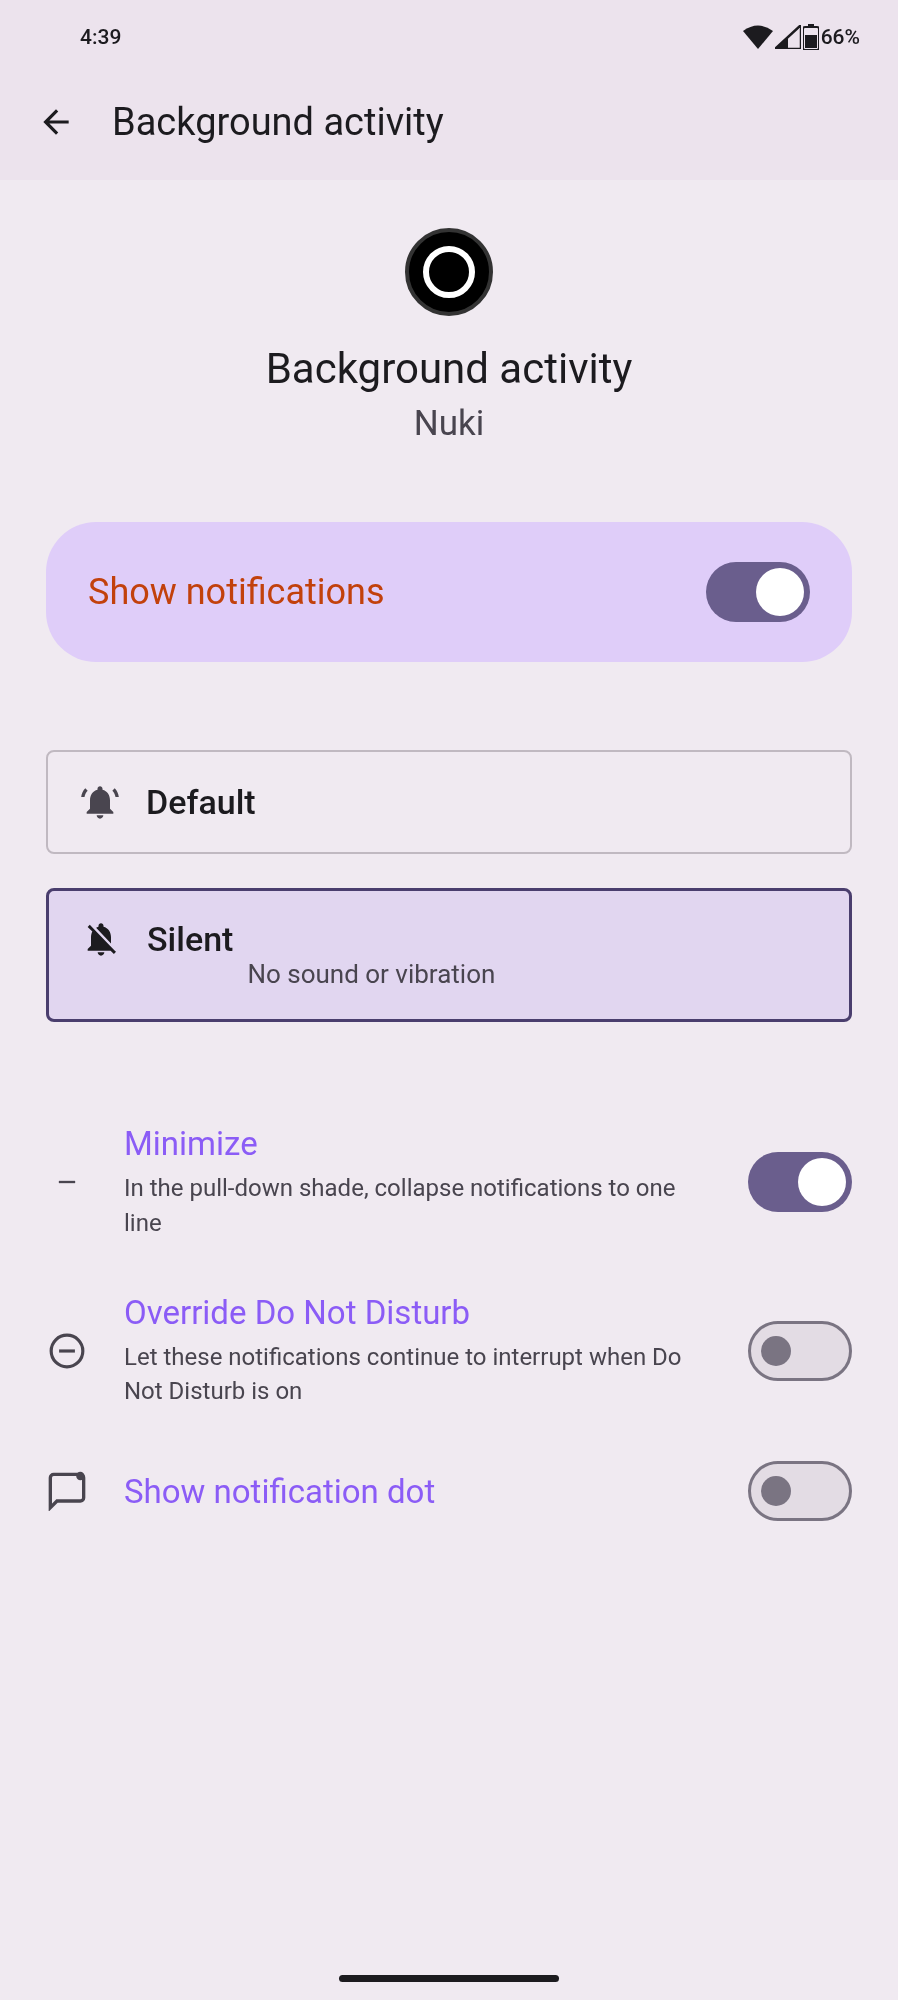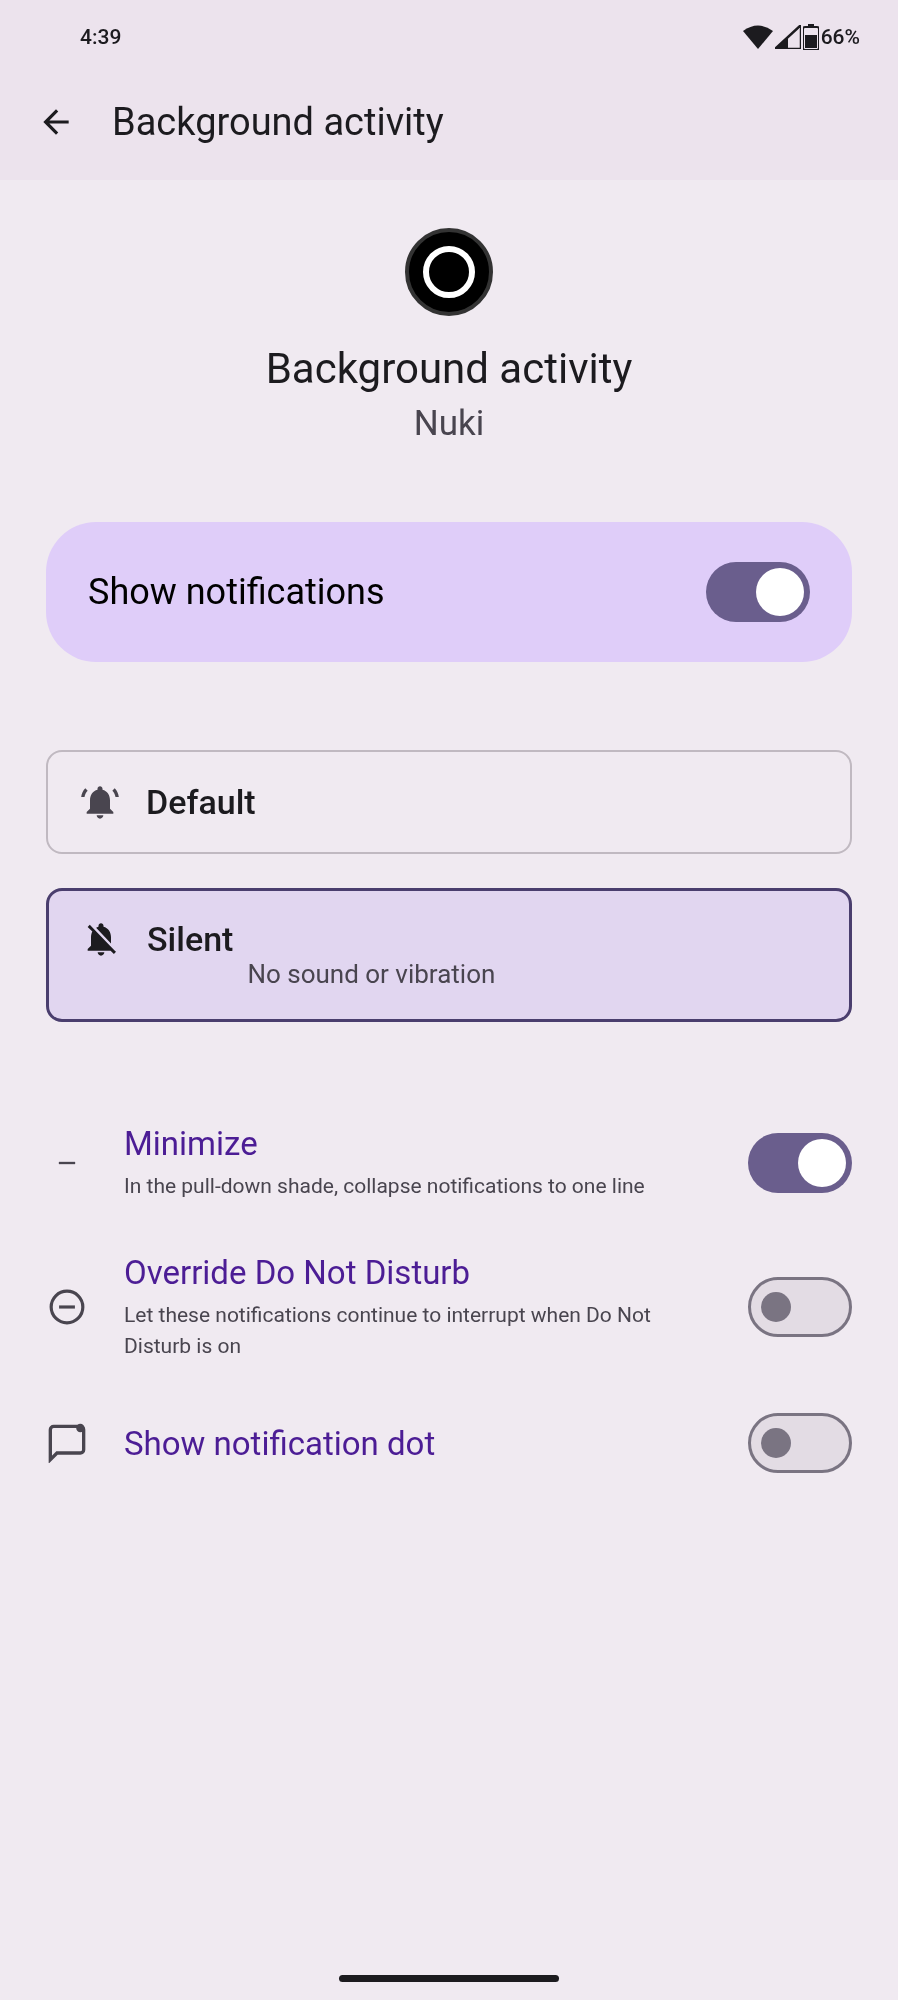--- a/index.html
+++ b/index.html
@@ -100,21 +100,21 @@
       background: #dfcdf9;
       border-radius: 50px;
       padding: 40px 42px;
       display: flex;
       align-items: center;
       justify-content: space-between;
     }
     
     .main-toggle-label {
       font-size: 36px;
-      color: #000000;
+      color: #c2410c;
       font-weight: 400;
     }
     
     .toggle-switch {
       width: 104px;
       height: 60px;
       border-radius: 30px;
       position: relative;
       cursor: pointer;
     }
@@ -148,21 +148,21 @@
     .toggle-knob {
       position: absolute;
       border-radius: 50%;
       top: 50%;
       transform: translateY(-50%);
     }
     
     .option-card {
       margin: 88px 46px 0 46px;
       border: 2px solid #c0b9c1;
-      border-radius: 16px;
+      border-radius: 8px;
       padding: 30px 32px;
       display: flex;
       align-items: center;
       gap: 26px;
       cursor: pointer;
     }
     
     .option-card.second {
       margin-top: 34px;
     }
@@ -214,26 +214,26 @@
       justify-content: center;
       flex-shrink: 0;
     }
     
     .setting-content {
       flex: 1;
     }
     
     .setting-title {
       font-size: 33px;
-      color: #4c1d95;
+      color: #8b5cf6;
       margin-bottom: 8px;
     }
     
     .setting-description {
-      font-size: 21px;
+      font-size: 24px;
       color: #49454f;
       line-height: 1.45;
     }
     
     .setting-item.no-desc .setting-title {
       margin-bottom: 0;
     }
     
     .nav-bar {
       position: absolute;

